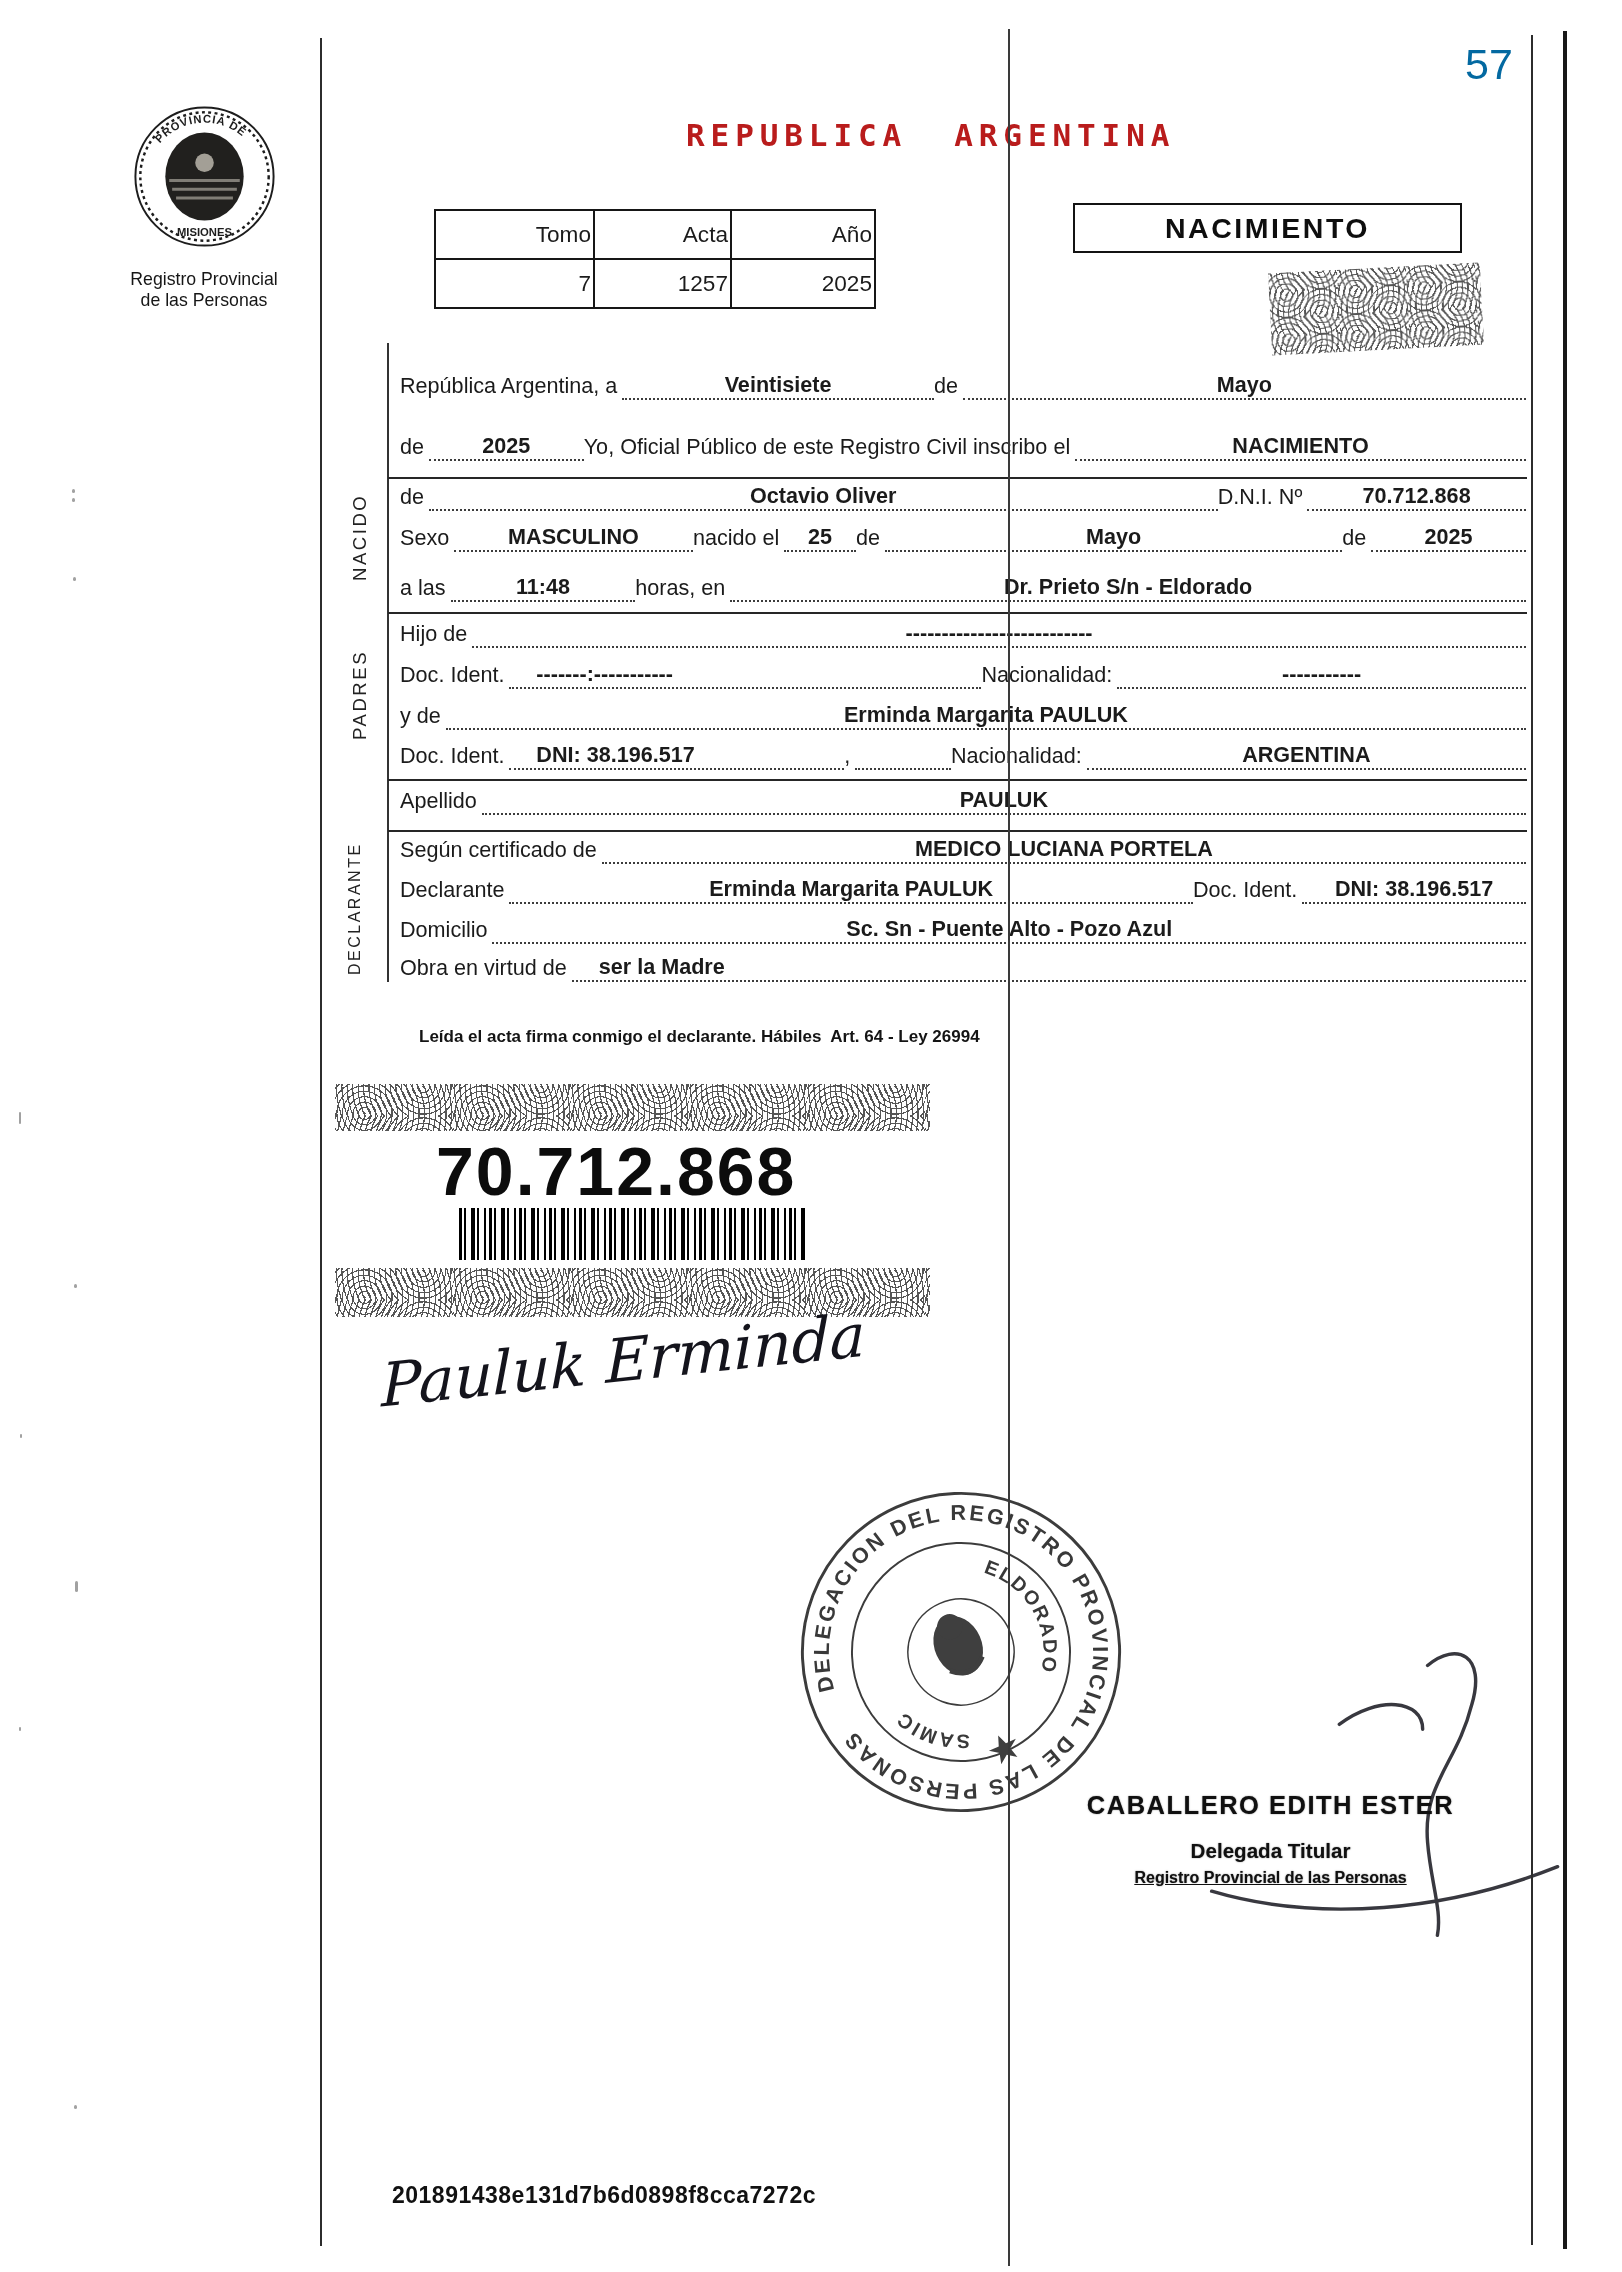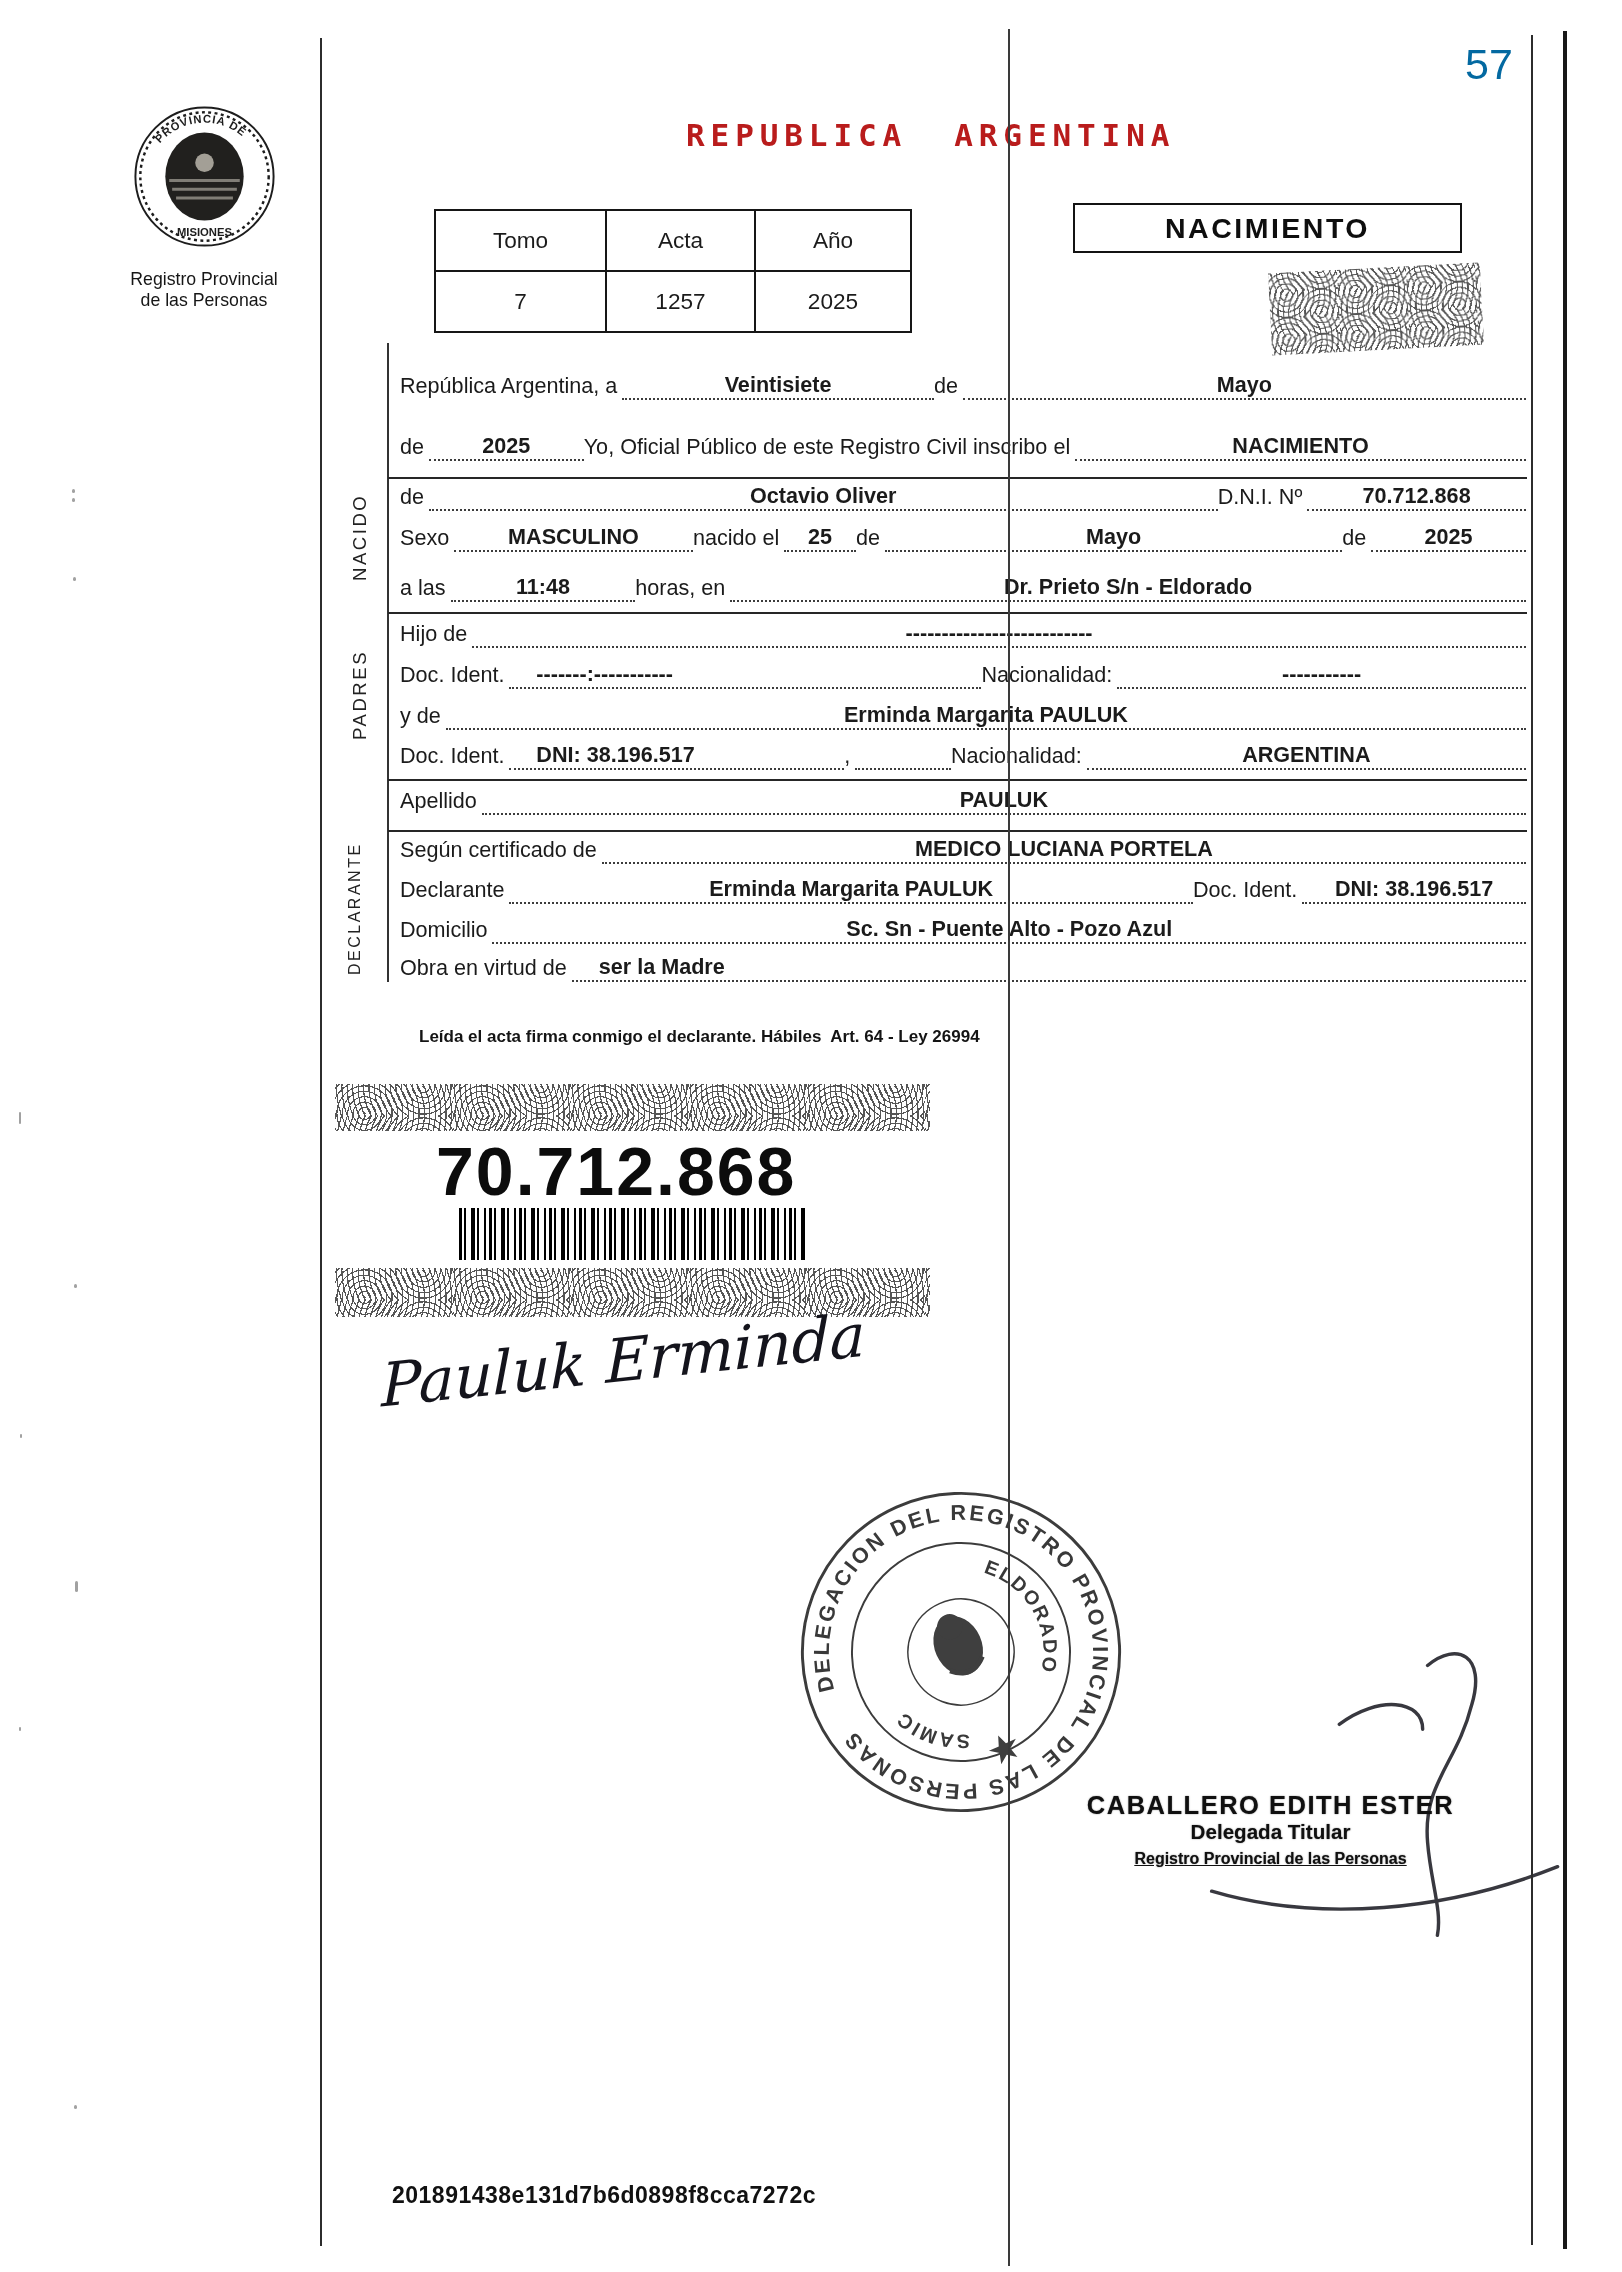--- a/index.html
+++ b/index.html
@@ -7,21 +7,21 @@
         font-family:"Liberation Sans",sans-serif;color:#1b1b1b;}
 
   
   .page-number{position:absolute;left:1465px;top:40px;font-size:43px;color:#0369a1;}
   .seal{position:absolute;left:131px;top:103px;width:147px;height:147px;}
   .seal-caption{position:absolute;left:101px;top:269px;width:206px;text-align:center;
                 font-size:17.7px;line-height:20.6px;color:#161616;}
   .doc-title{position:absolute;left:686px;top:117px;font-family:"DejaVu Sans Mono",monospace;
              font-weight:bold;font-size:31px;letter-spacing:5.9px;word-spacing:22.6px;color:#b91c1c;}
   table.rec{position:absolute;left:434px;top:209px;border-collapse:collapse;font-size:22.6px;}
-  table.rec td{border:2px solid #161616;text-align:center;height:43px;padding:8px;}
+  table.rec td{border:2px solid #161616;text-align:right;height:43px;padding:2px;}
   table.rec td.c1{width:153px}table.rec td.c2{width:131px}table.rec td.c3{width:138px}
   .rectype-box{position:absolute;left:1073px;top:203px;width:385px;height:46px;
                border:2.5px solid #131313;display:flex;align-items:center;justify-content:center;
                font-size:28.5px;font-weight:bold;letter-spacing:2.5px;color:#0e0e0e;}
   .guilloche{background-image:
       repeating-radial-gradient(circle at 25% 50%, #2b2b2b 0 1.2px, rgba(0,0,0,0) 1.2px 5.4px),
       repeating-radial-gradient(circle at 75% 50%, #2b2b2b 0 1.2px, rgba(0,0,0,0) 1.2px 5.4px);
     background-size:118px 59px,118px 59px;background-position:0 0,0 -27px;opacity:.8;}
   .stamp-guilloche{position:absolute;left:1270px;top:268px;width:212px;height:82px;
     transform:rotate(-3deg);background-size:69px 45px,69px 45px;}
@@ -53,21 +53,21 @@
   .signature{position:absolute;left:380px;top:1325px;font-family:"DejaVu Serif",serif;
              font-style:italic;font-size:60px;color:#14141c;
              transform:rotate(-6deg) skewX(-6deg);}
 
   
   .round-stamp{position:absolute;left:796px;top:1487px;width:330px;height:330px;
                transform:rotate(-24deg);opacity:.9;}
   .official-stamp{position:absolute;left:1030px;top:1791px;width:481px;text-align:center;
                   color:#101010;text-shadow:0 0 1.5px rgba(10,10,10,.55);}
   .official-stamp .n{font-size:25.5px;font-weight:bold;letter-spacing:1.5px;}
-  .official-stamp .t{font-size:20.6px;font-weight:bold;margin-top:0;}
+  .official-stamp .t{font-size:20.6px;font-weight:bold;margin-top:19px;}
   .official-stamp .o{font-size:16px;font-weight:bold;margin-top:5.9px;text-decoration:underline;}
   .flourish{position:absolute;left:1192px;top:1636px;width:373px;height:319px;}
 
   
   .vline{position:absolute;background:#2c2c2c;}
   .mark{position:absolute;background:#8a8a8a;opacity:.8;border-radius:1.5px;}
   .footer-hash{position:absolute;left:392px;top:2182px;font-size:23px;font-weight:bold;
                letter-spacing:0.5px;color:#111;}
 </style>
 </head>

